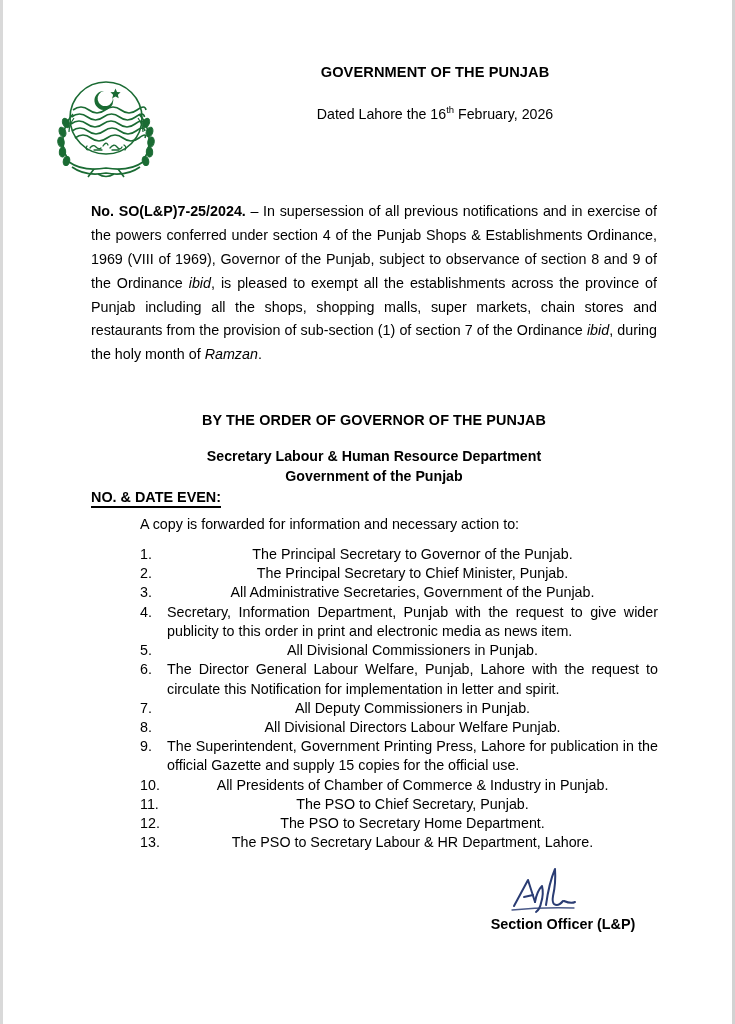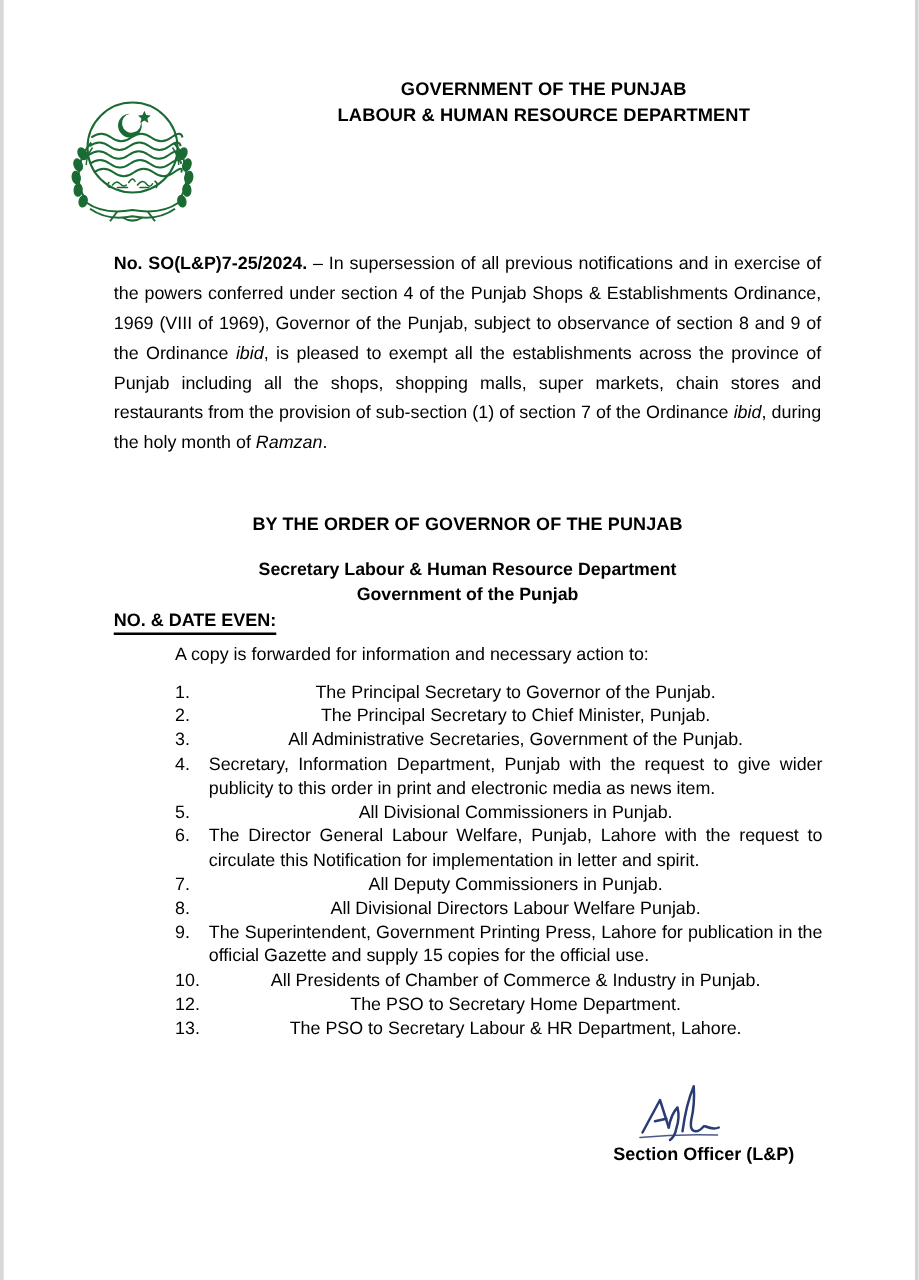--- a/index.html
+++ b/index.html
@@ -249,21 +249,21 @@
             <path d="M23 96 q14 10 37 6 q23 4 37 -6"></path>
             <path d="M26 101 q14 10 34 6 q20 4 34 -6"></path>
             <path d="M48 103 l-6 8 M72 103 l6 8"></path>
             <path d="M52 108 q8 5 16 0"></path>
           </g>
         </svg>
       </div>
 
       <div class="header-text">
         <div class="gov-line">GOVERNMENT OF THE PUNJAB</div>
-        <div class="gov-line">LABOUR &amp; HUMAN RESOURCE DEPARTMENT</div>
+        <div class="dated-line"><span>Dated Lahore the 16</span><sup>th</sup><span> February, 2026</span></div>
       </div>
     </div>
 
     <div class="body-area">
 
       <p class="para"><span class="refno">No. SO(L&amp;P)7-25/2024.</span><span> – </span><span>In supersession of all previous notifications and in exercise of the powers conferred under section 4 of the Punjab Shops &amp; Establishments Ordinance, 1969 (VIII of 1969), Governor of the Punjab, subject to observance of section 8 and 9 of the Ordinance </span><i>ibid</i><span>, is pleased to exempt all the establishments across the province of Punjab including all the shops, shopping malls, super markets, chain stores and restaurants from the provision of sub-section (1) of section 7 of the Ordinance </span><i>ibid</i><span>, during the holy month of </span><i>Ramzan</i><span>.</span></p>
     </div>
 
     <div class="order-block">
       <div class="by-order">BY THE ORDER OF GOVERNOR OF THE PUNJAB</div>
@@ -309,20 +309,24 @@
           <span class="fwd-num">8.</span>
           <span class="fwd-text">All Divisional Directors Labour Welfare Punjab.</span>
         </li>
       <li class="fwd-item">
           <span class="fwd-num">9.</span>
           <span class="fwd-text">The Superintendent, Government Printing Press, Lahore for publication in the official Gazette and supply 15 copies for the official use.</span>
         </li>
       <li class="fwd-item single">
           <span class="fwd-num wide">10.</span>
           <span class="fwd-text">All Presidents of Chamber of Commerce &amp; Industry in Punjab.</span>
+        </li>
+      <li class="fwd-item single">
+          <span class="fwd-num wide">11.</span>
+          <span class="fwd-text">The PSO to Chief Secretary, Punjab.</span>
         </li>
       <li class="fwd-item single">
           <span class="fwd-num wide">12.</span>
           <span class="fwd-text">The PSO to Secretary Home Department.</span>
         </li>
       <li class="fwd-item single">
           <span class="fwd-num wide">13.</span>
           <span class="fwd-text">The PSO to Secretary Labour &amp; HR Department, Lahore.</span>
         </li>
     </ul>

